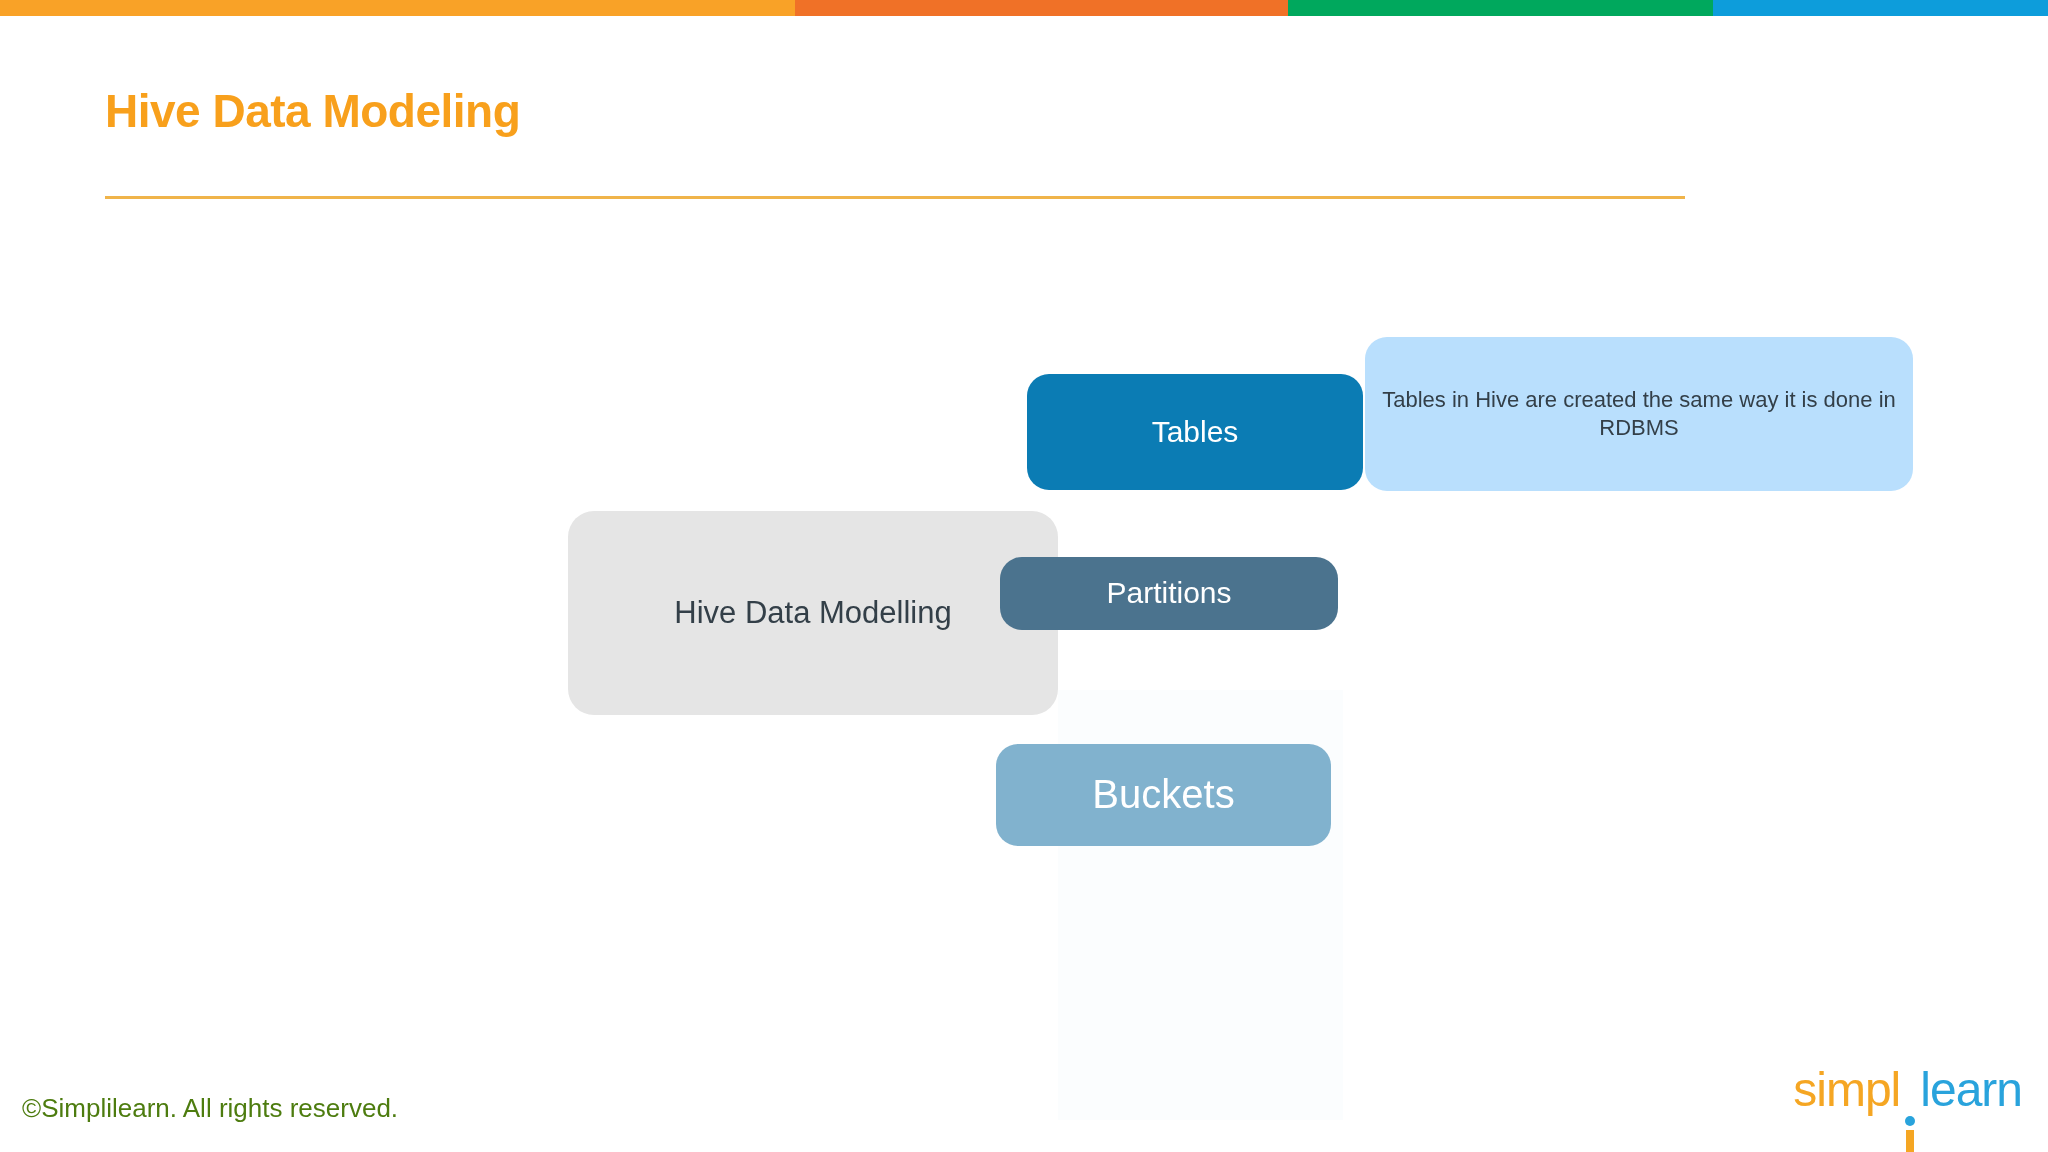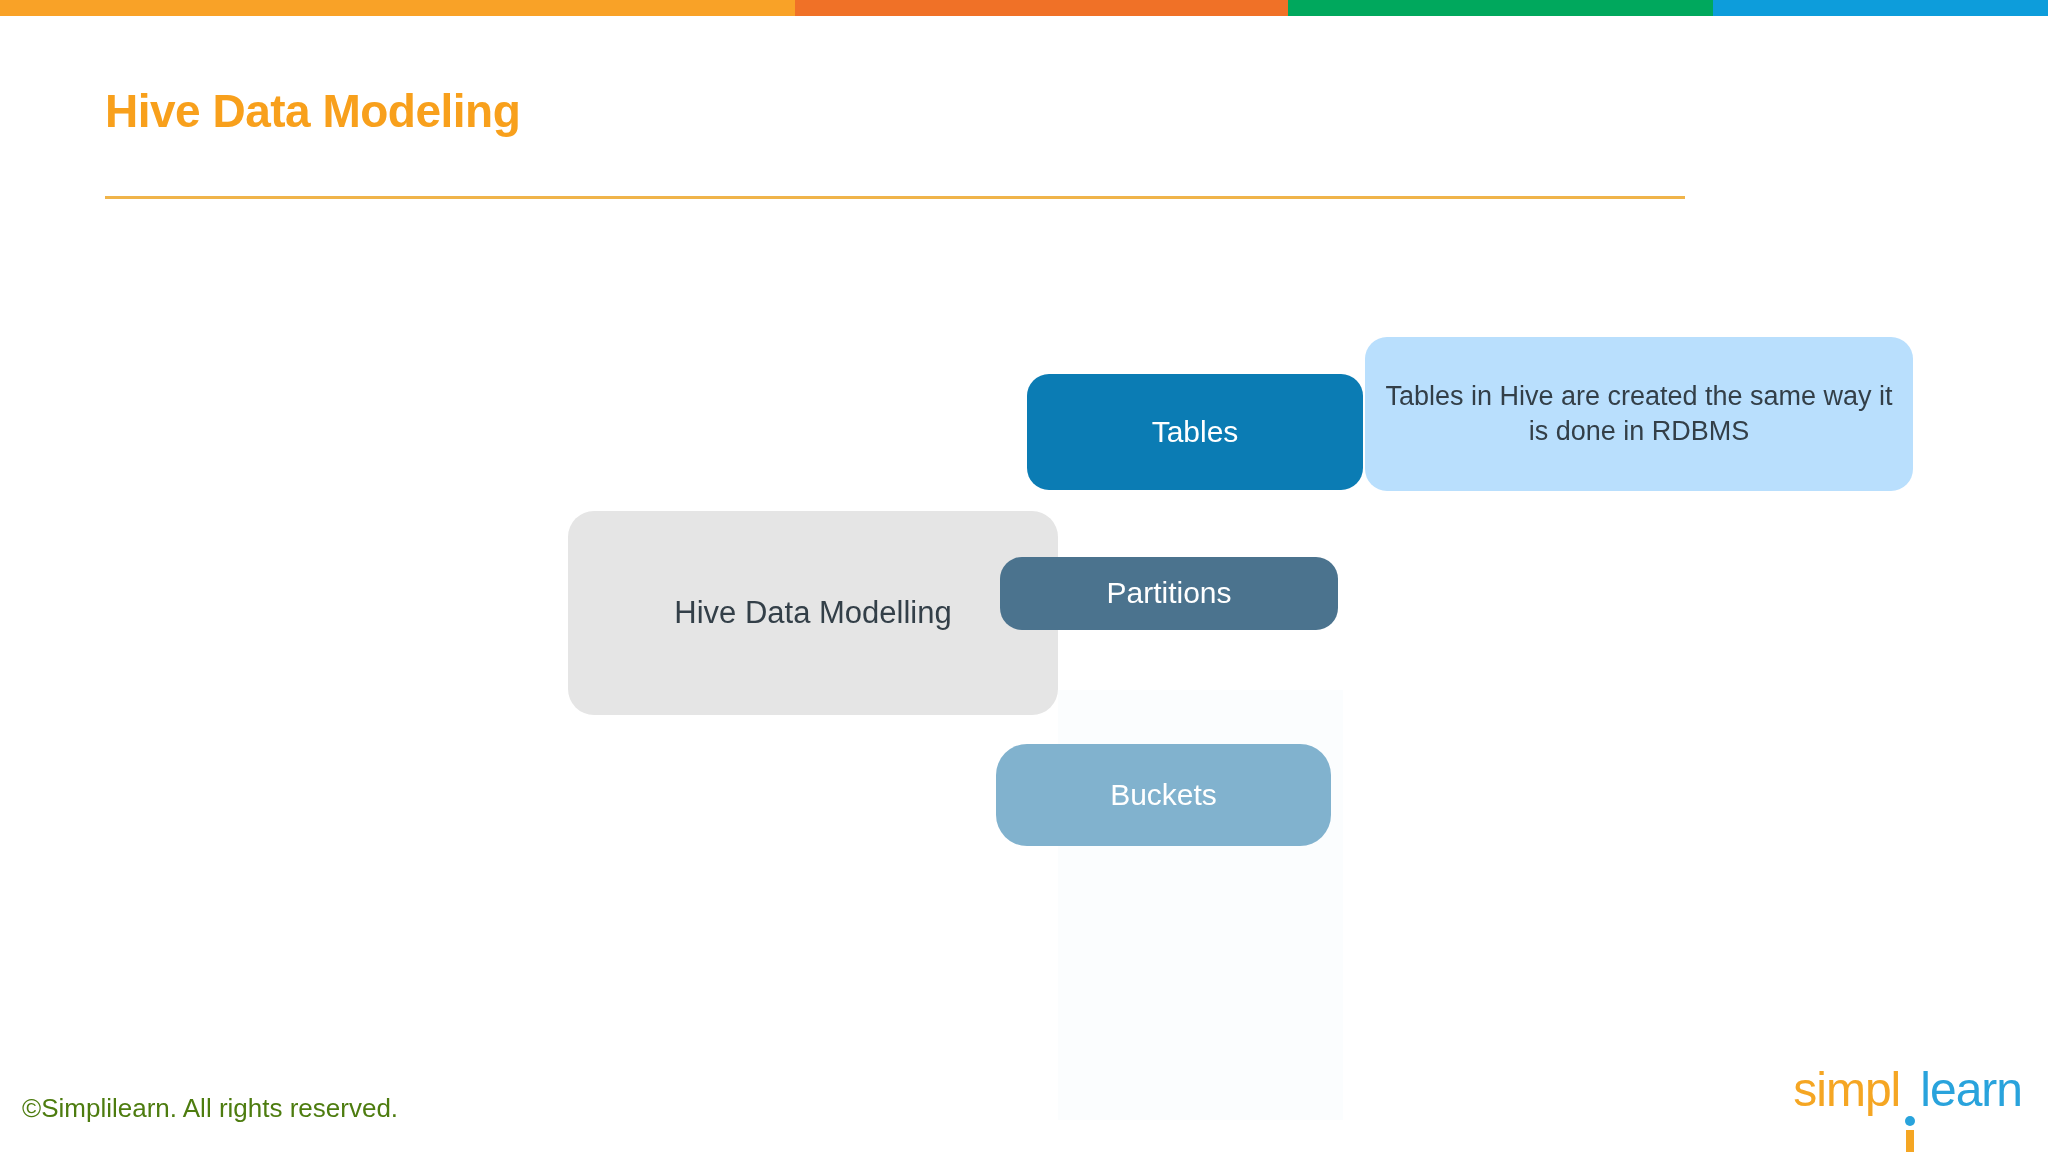--- a/index.html
+++ b/index.html
@@ -111,34 +111,33 @@
   }
 
   
   .node-buckets {
     left: 996px;
     top: 744px;
     width: 335px;
     height: 102px;
     background: #81b2ce;
     color: #ffffff;
-    font-size: 30px;
+    font-size: 40px;
     z-index: 1;
-    border-radius: 31px;
   }
 
   
   .node-desc {
     left: 1365px;
     top: 337px;
     width: 548px;
     height: 154px;
     background: #b9dffd;
     color: #333f48;
-    font-size: 27px;
+    font-size: 22px;
     border-radius: 22px;
     padding: 0 16px;
     z-index: 1;
   }
   .node-desc .desc-text { display: block; }
 
   
   .wash {
     position: absolute;
     left: 1058px;

